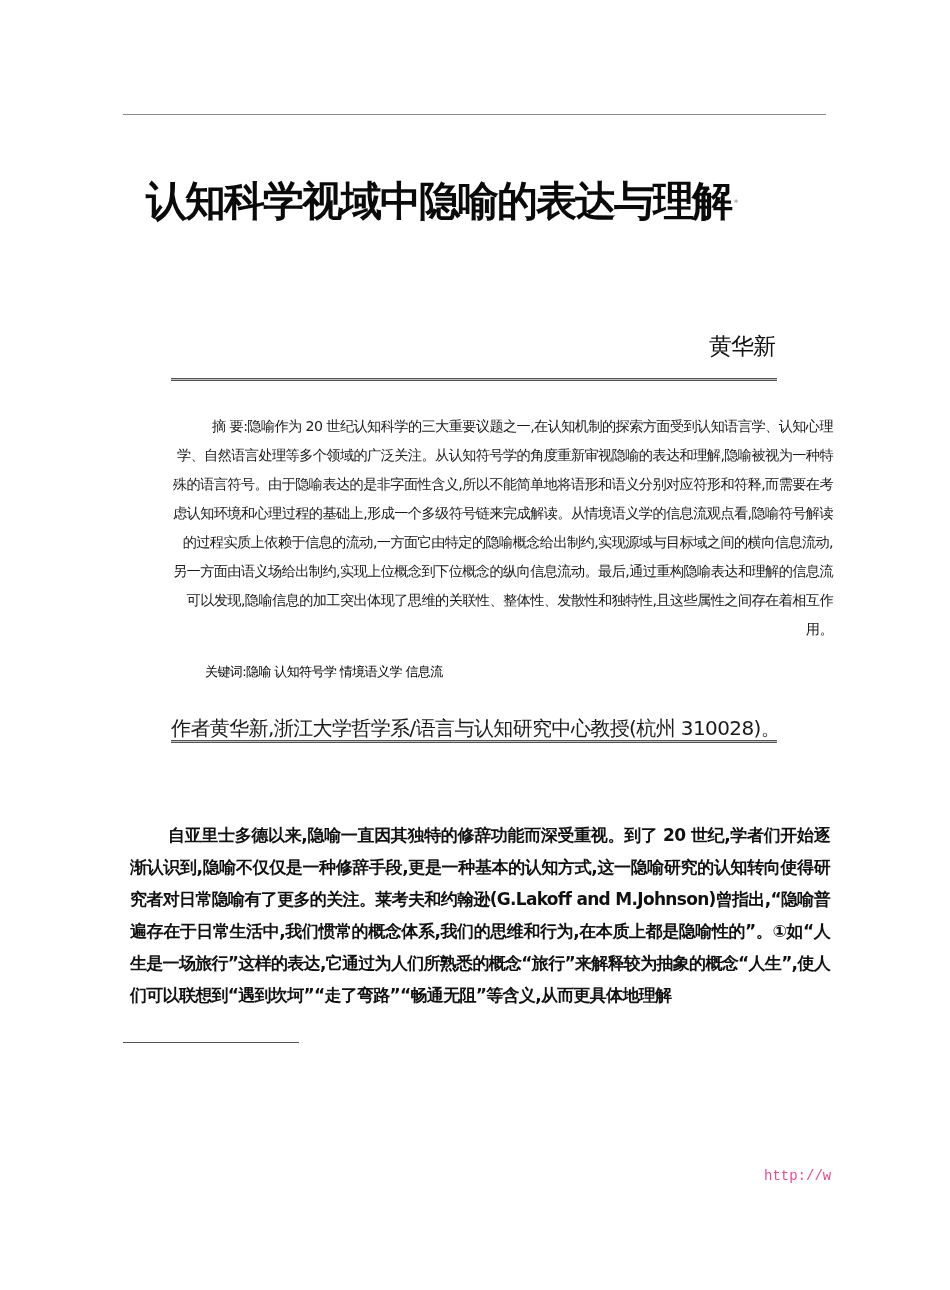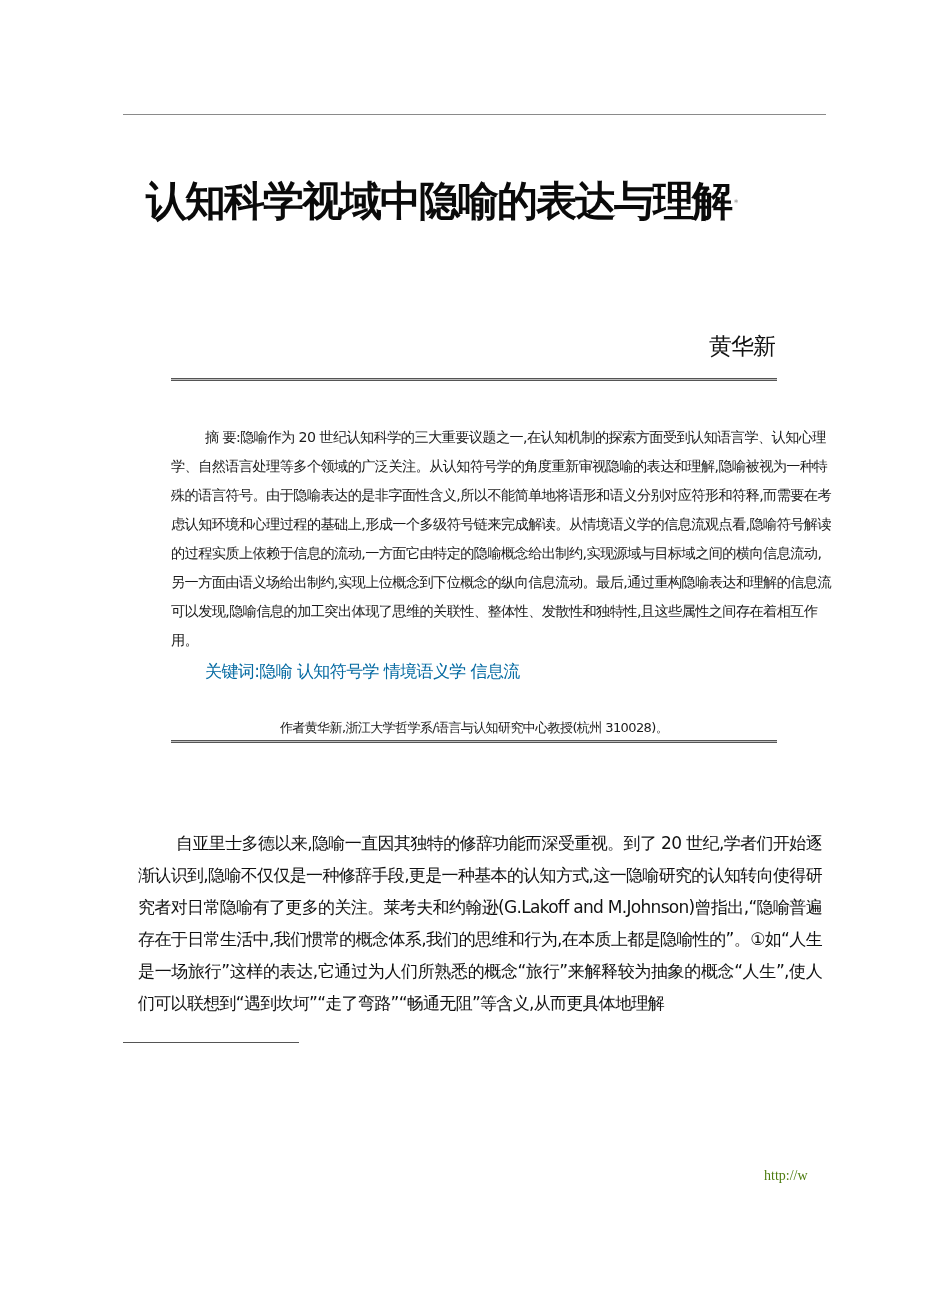--- a/index.html
+++ b/index.html
@@ -59,83 +59,85 @@
       border-top: 1px solid #555555;
       border-bottom: 1px solid #555555;
       background: #bdbdbd;
       box-sizing: border-box;
     }
     .rule-1 { top: 378px; }
     .rule-2 { top: 740px; }
     .abstract {
       position: absolute;
       left: 171px;
-      top: 423px;
+      top: 412px;
       width: 662px;
       font-size: 14.2px;
       line-height: 29px;
       color: #1a1a1a;
       letter-spacing: -0.6px;
+      text-align: right;
     }
     .abstract p {
       margin: 0;
     }
     .indent { text-indent: 34px; }
     .keywords {
       position: absolute;
       left: 205px;
       top: 657px;
-      font-size: 17px;
+      font-size: 13px;
       line-height: 29px;
-      color: #0369a1;
+      color: #000000;
       letter-spacing: -0.6px;
       white-space: nowrap;
     }
     .author-note {
       position: absolute;
       left: 171px;
       top: 716px;
       width: 606px;
       text-align: center;
-      font-size: 13px;
+      font-size: 20px;
       line-height: 24px;
       color: #1a1a1a;
       letter-spacing: -0.6px;
       white-space: nowrap;
     }
     .body-text {
       position: absolute;
       left: 122px;
       top: 811px;
       width: 716px;
       font-size: 17px;
       line-height: 32px;
       color: #111111;
       letter-spacing: -0.7px;
     }
     .body-text p {
-      margin: 16px;
+      margin: 8px;
       text-indent: 38px;
       text-align: justify;
+      font-weight: bold;
     }
     .footnote-rule {
       position: absolute;
       left: 123px;
       top: 1042px;
       width: 176px;
       height: 0;
       border-top: 1px solid #555555;
     }
     .watermark {
       position: absolute;
       left: 764px;
       top: 1168px;
-      font-family: Liberation Serif, serif;
+      font-family: Liberation Mono, monospace;
       font-size: 14px;
-      color: #4d7c0f;
+      color: #ec4899;
     }
   </style>
 </head>
 <body>
 
 <div class="top-rule"></div>
 
 <h1 class="title"><span>认知科学视域中隐喻的表达与理解</span><span class="title-mark">*</span></h1>
 
 <div class="author">黄华新</div>

